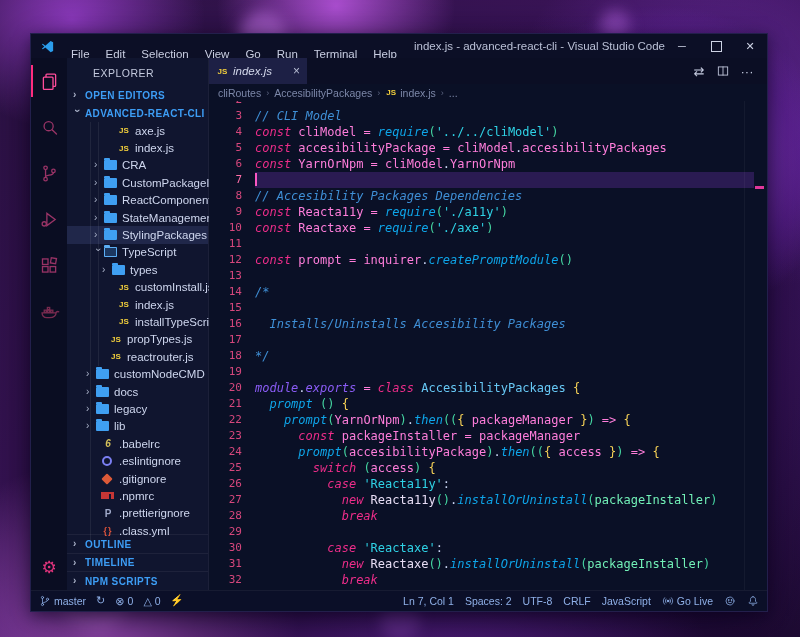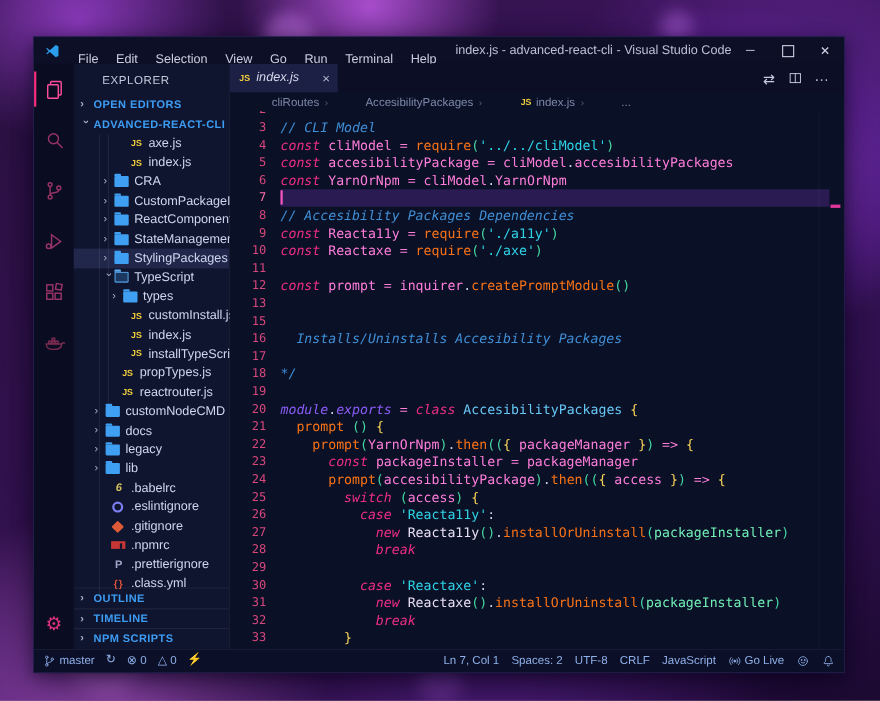--- a/index.html
+++ b/index.html
@@ -73,35 +73,35 @@
   .editor{flex:1;position:relative;background:#0a1026;min-width:0;}
   .tabbar{position:absolute;top:0;left:0;right:0;height:26px;background:#0b0e24;display:flex;align-items:stretch;}
   .tab{width:98px;background:#1d2045;display:flex;align-items:center;padding:0 7px;box-sizing:border-box;cursor:pointer;}
   .tab .ic-js{width:13px;margin-right:4px;}
   .tab-label{flex:1;color:#d4d9ec;font-size:11.5px;font-style:italic;overflow:hidden;}
   .tab-close{color:#b7bdd4;font-size:12px;padding-left:4px;cursor:pointer;}
   .tab-actions{margin-left:auto;display:flex;align-items:center;padding-right:8px;color:#c3c9de;}
   .tab-action{width:24px;text-align:center;font-size:13px;cursor:pointer;display:flex;align-items:center;justify-content:center;height:26px;}
   .breadcrumbs{position:absolute;top:26px;left:0;right:0;height:17px;display:flex;align-items:center;
     padding-left:9px;color:#7c87a8;font-size:10.5px;}
-  .crumb{cursor:pointer;display:flex;align-items:center;margin-left:29px;}
+  .crumb{cursor:pointer;display:flex;align-items:center;}
   .crumb-sep{margin:0 5px;color:#5c6480;font-size:9px;}
   .crumb .ic-js{width:12px;margin-right:3px;}
   
   .code-area{position:absolute;top:43px;left:0;right:0;bottom:0;overflow:hidden;cursor:text;}
   .code-scroll{margin-top:-9px;font-family:"DejaVu Sans Mono","Liberation Mono",monospace;font-size:12px;}
   .code-line{height:16px;line-height:16px;display:flex;position:relative;white-space:pre;}
   .code-line .ln{flex:none;width:46px;text-align:right;padding-right:13px;color:#d6477c;box-sizing:border-box;font-size:11px;}
   .code-line .lc{flex:1;position:relative;}
   .code-line.current::before{content:'';position:absolute;left:46px;right:13px;top:0;bottom:0;background:#2a1b52;}
   .code-line.current .ln{color:#ff6ea8;}
   .code-line .ln,.code-line .lc{position:relative;z-index:1;}
   .cursor{display:inline-block;width:1.5px;height:13px;background:#f857c1;vertical-align:-2px;}
   .tk-kw{color:#ee2d8a;font-style:italic;} .tk-kwi{color:#8b5cf6;font-style:italic;}
-  .tk-vr{color:#ff7edb;} .tk-fn{color:#f97316;} .tk-st{color:#2fd3e6;}
+  .tk-vr{color:#ff7edb;} .tk-fn{color:#0ea5e9;font-style:italic;} .tk-st{color:#2fd3e6;}
   .tk-cmt{color:#3f8fd6;font-style:italic;} .tk-pr{color:#45d6a2;}
   .tk-br{color:#f8d357;} .tk-op{color:#ff7edb;} .tk-pl{color:#c9d4f2;}
   .tk-cl{color:#67c8f5;} .tk-nc{color:#e8def5;} .tk-ag{color:#72f1b8;}
   .overview{position:absolute;top:0;right:0;bottom:0;width:22px;border-left:1px solid rgba(255,255,255,.045);}
   .ov-mark{position:absolute;top:85px;right:3px;width:9px;height:3px;background:#e0379b;}
   
   .statusbar{position:absolute;bottom:0;left:0;right:0;height:21px;background:#0b0f28;border-top:1px solid rgba(255,255,255,.05);
     display:flex;align-items:center;color:#8fb0e8;font-size:10.5px;padding:0 8px;box-sizing:border-box;}
   .sb-left{display:flex;align-items:flex-start;gap:10px;}
   .sb-right{margin-left:auto;display:flex;align-items:center;gap:11px;}
@@ -382,20 +382,21 @@
             <div class="code-line"><span class="ln">4</span><span class="lc"><span class="tk-kw">const</span><span class="tk-vr"> cliModel </span><span class="tk-op">= </span><span class="tk-fn">require</span><span class="tk-pr">(</span><span class="tk-st">'../../cliModel'</span><span class="tk-pr">)</span></span></div>
             <div class="code-line"><span class="ln">5</span><span class="lc"><span class="tk-kw">const</span><span class="tk-vr"> accesibilityPackage </span><span class="tk-op">= </span><span class="tk-vr">cliModel</span><span class="tk-pl">.</span><span class="tk-vr">accesibilityPackages</span></span></div>
             <div class="code-line"><span class="ln">6</span><span class="lc"><span class="tk-kw">const</span><span class="tk-vr"> YarnOrNpm </span><span class="tk-op">= </span><span class="tk-vr">cliModel</span><span class="tk-pl">.</span><span class="tk-vr">YarnOrNpm</span></span></div>
             <div class="code-line current"><span class="ln">7</span><span class="lc"><span class="cursor"></span></span></div>
             <div class="code-line"><span class="ln">8</span><span class="lc"><span class="tk-cmt">// Accesibility Packages Dependencies</span></span></div>
             <div class="code-line"><span class="ln">9</span><span class="lc"><span class="tk-kw">const</span><span class="tk-vr"> Reacta11y </span><span class="tk-op">= </span><span class="tk-fn">require</span><span class="tk-pr">(</span><span class="tk-st">'./a11y'</span><span class="tk-pr">)</span></span></div>
             <div class="code-line"><span class="ln">10</span><span class="lc"><span class="tk-kw">const</span><span class="tk-vr"> Reactaxe </span><span class="tk-op">= </span><span class="tk-fn">require</span><span class="tk-pr">(</span><span class="tk-st">'./axe'</span><span class="tk-pr">)</span></span></div>
             <div class="code-line"><span class="ln">11</span><span class="lc"></span></div>
             <div class="code-line"><span class="ln">12</span><span class="lc"><span class="tk-kw">const</span><span class="tk-vr"> prompt </span><span class="tk-op">= </span><span class="tk-vr">inquirer</span><span class="tk-pl">.</span><span class="tk-fn">createPromptModule</span><span class="tk-pr">()</span></span></div>
             <div class="code-line"><span class="ln">13</span><span class="lc"></span></div>
+            <div class="code-line"><span class="ln">14</span><span class="lc"><span class="tk-cmt">/*</span></span></div>
             <div class="code-line"><span class="ln">15</span><span class="lc"></span></div>
             <div class="code-line"><span class="ln">16</span><span class="lc"><span class="tk-cmt">  Installs/Uninstalls Accesibility Packages</span></span></div>
             <div class="code-line"><span class="ln">17</span><span class="lc"></span></div>
             <div class="code-line"><span class="ln">18</span><span class="lc"><span class="tk-cmt">*/</span></span></div>
             <div class="code-line"><span class="ln">19</span><span class="lc"></span></div>
             <div class="code-line"><span class="ln">20</span><span class="lc"><span class="tk-kwi">module</span><span class="tk-pl">.</span><span class="tk-kwi">exports</span><span class="tk-op"> = </span><span class="tk-kw">class</span><span class="tk-cl"> AccesibilityPackages </span><span class="tk-br">{</span></span></div>
             <div class="code-line"><span class="ln">21</span><span class="lc"><span class="tk-fn">  prompt </span><span class="tk-pr">()</span><span class="tk-br"> {</span></span></div>
             <div class="code-line"><span class="ln">22</span><span class="lc"><span class="tk-fn">    prompt</span><span class="tk-pr">(</span><span class="tk-vr">YarnOrNpm</span><span class="tk-pr">)</span><span class="tk-pl">.</span><span class="tk-fn">then</span><span class="tk-pr">((</span><span class="tk-br">{ </span><span class="tk-vr">packageManager</span><span class="tk-br"> }</span><span class="tk-pr">)</span><span class="tk-op"> =&gt; </span><span class="tk-br">{</span></span></div>
             <div class="code-line"><span class="ln">23</span><span class="lc"><span class="tk-kw">      const</span><span class="tk-vr"> packageInstaller </span><span class="tk-op">= </span><span class="tk-vr">packageManager</span></span></div>
             <div class="code-line"><span class="ln">24</span><span class="lc"><span class="tk-fn">      prompt</span><span class="tk-pr">(</span><span class="tk-vr">accesibilityPackage</span><span class="tk-pr">)</span><span class="tk-pl">.</span><span class="tk-fn">then</span><span class="tk-pr">((</span><span class="tk-br">{ </span><span class="tk-vr">access</span><span class="tk-br"> }</span><span class="tk-pr">)</span><span class="tk-op"> =&gt; </span><span class="tk-br">{</span></span></div>

